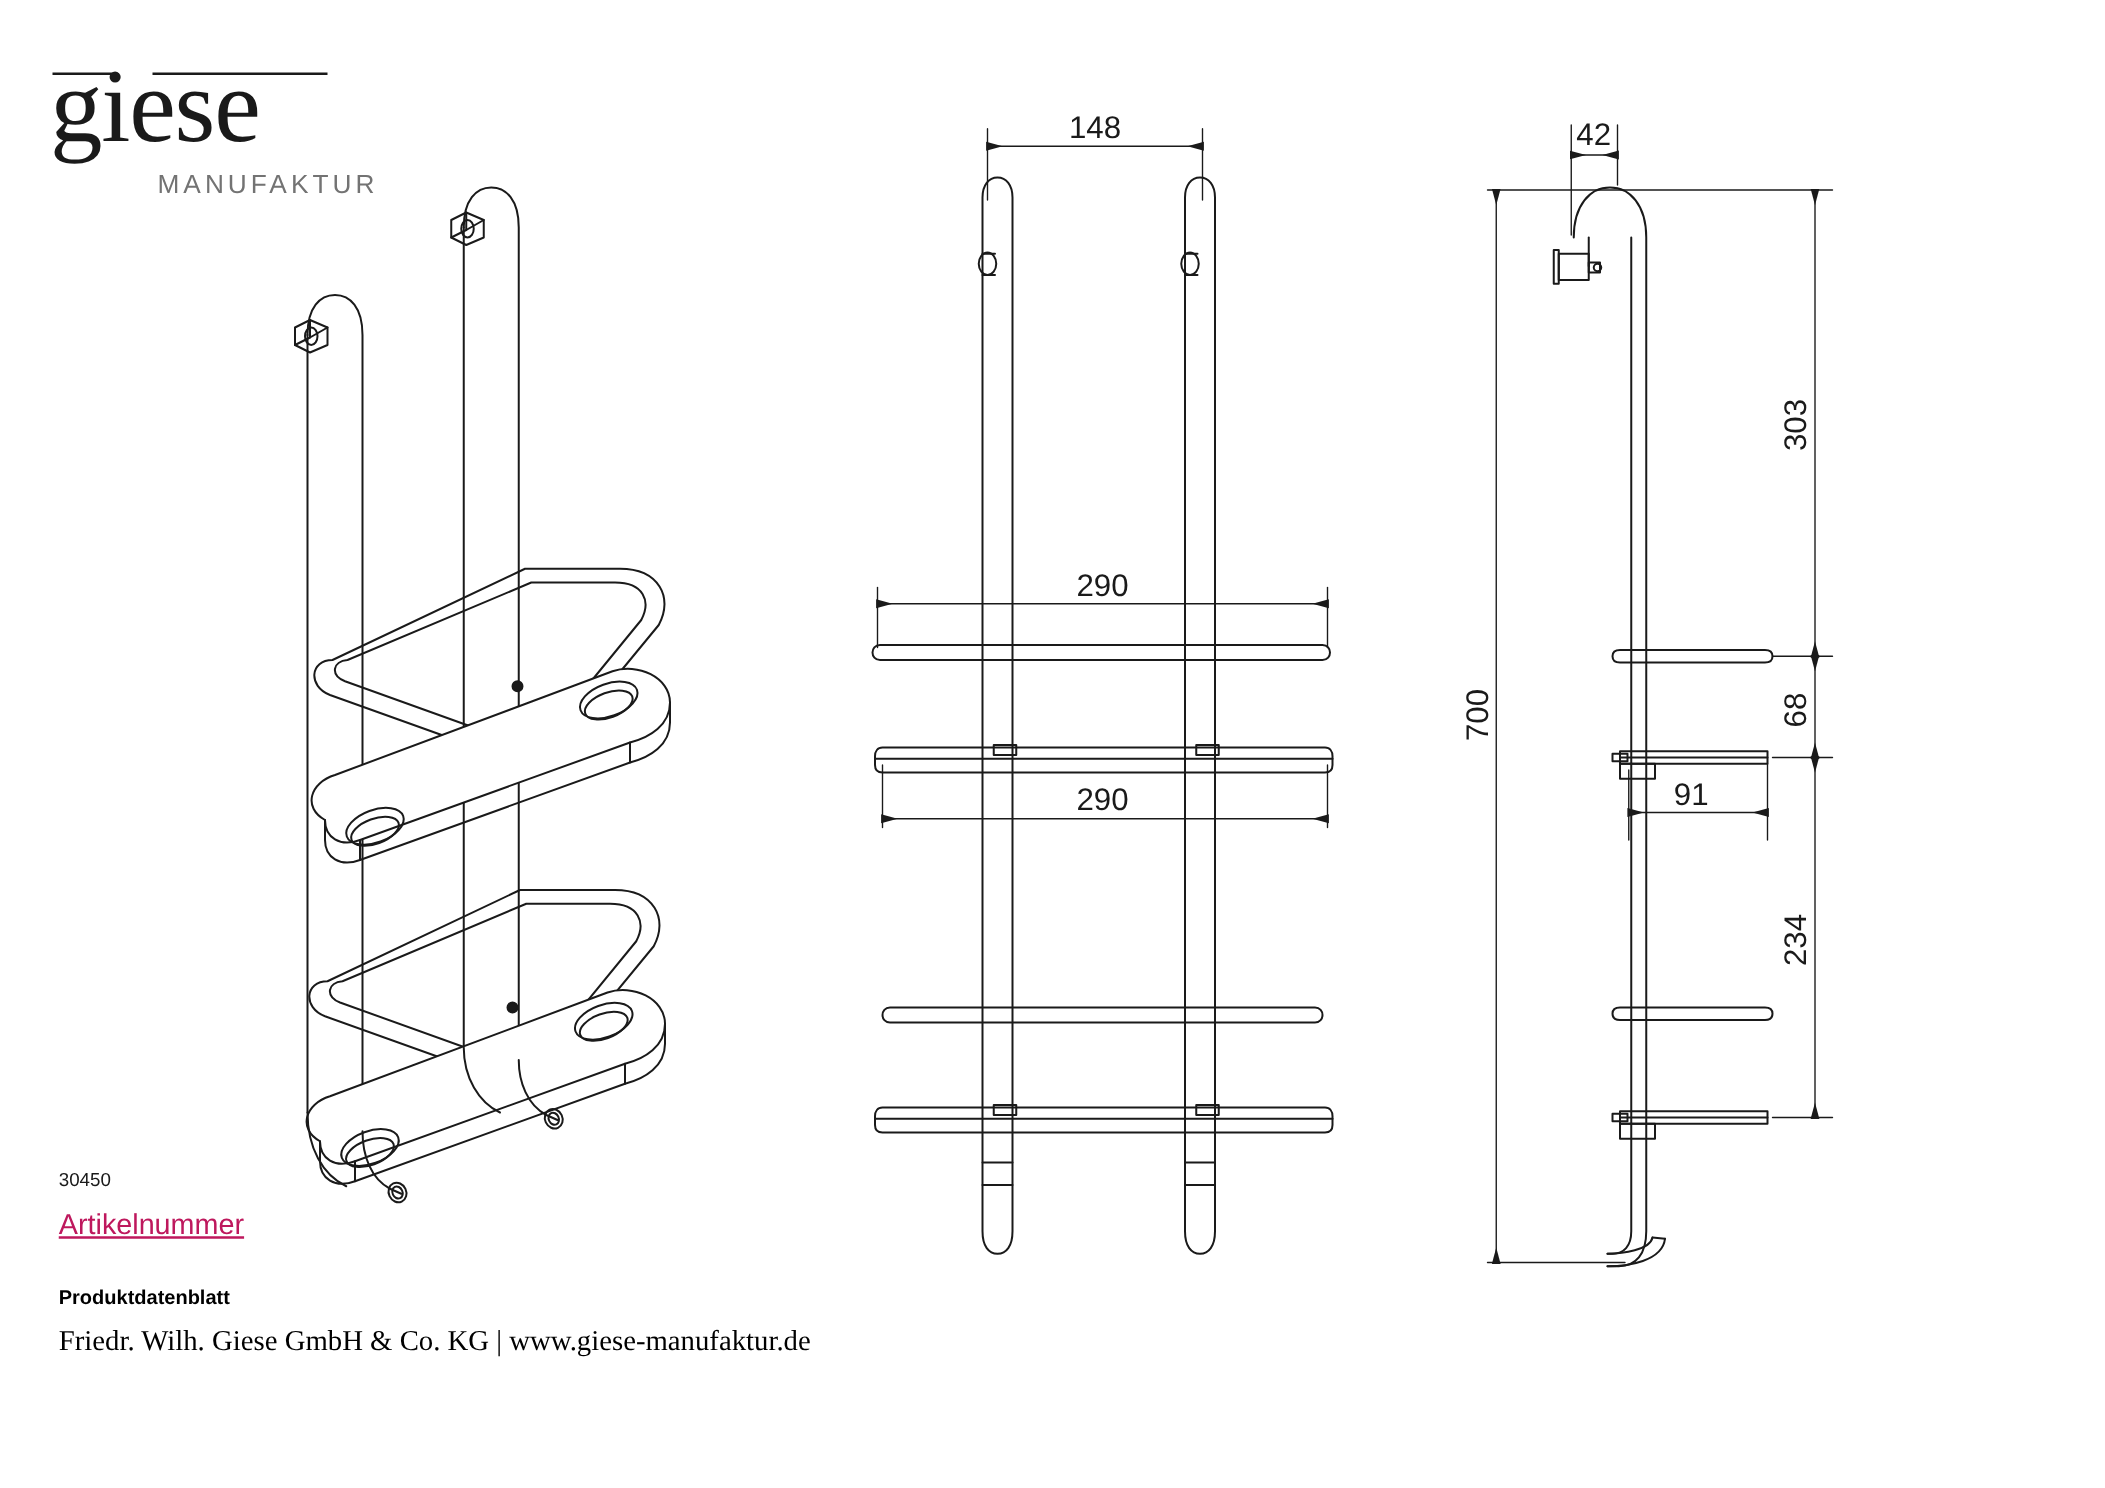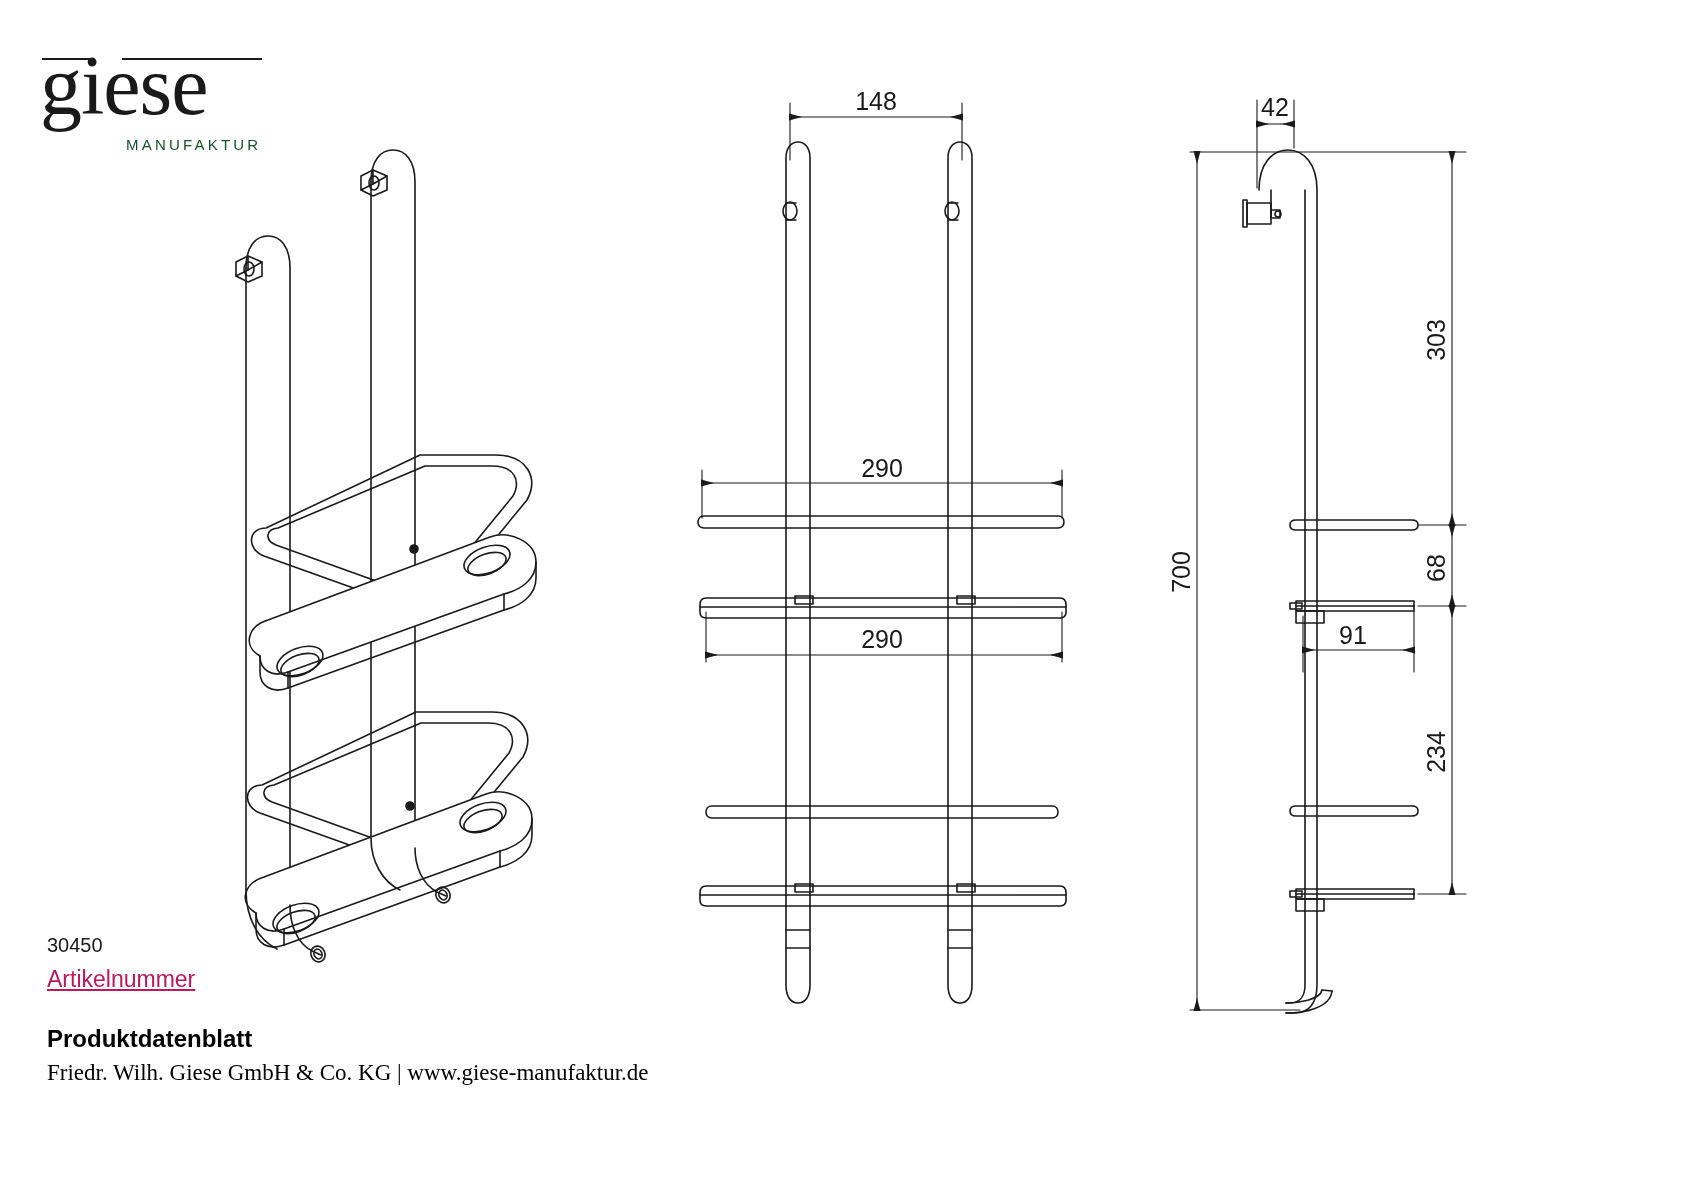--- a/index.html
+++ b/index.html
@@ -54,51 +54,51 @@
     font-size: 84px;
     line-height: 1;
     letter-spacing: -1px;
     color: #1a1a1a;
   }
   #logo .submark {
     position: absolute;
     left: 86px;
     top: 98px;
     font-family: "Liberation Sans", sans-serif;
-    font-size: 15px;
+    font-size: 21px;
     letter-spacing: 3.2px;
-    color: #14532d;
+    color: #737373;
   }
   
   #article-block {
     position: absolute;
     left: 47px;
     top: 928px;
     width: 320px;
   }
   #article-block .art-no {
-    font-size: 20px;
+    font-size: 15px;
     line-height: 34px;
     color: #1a1a1a;
   }
   #article-block .art-label {
     font-size: 23px;
     line-height: 34px;
     color: #be185d;
     text-decoration: underline;
   }
   
   #footer {
     position: absolute;
     left: 47px;
     top: 1022px;
     width: 900px;
   }
   #footer .f-title {
-    font-size: 24px;
+    font-size: 16px;
     font-weight: bold;
     line-height: 34px;
     color: #000000;
   }
   #footer .f-line {
     font-size: 23px;
     line-height: 34px;
     color: #000000;
     font-family: Liberation Serif, serif;
   }

